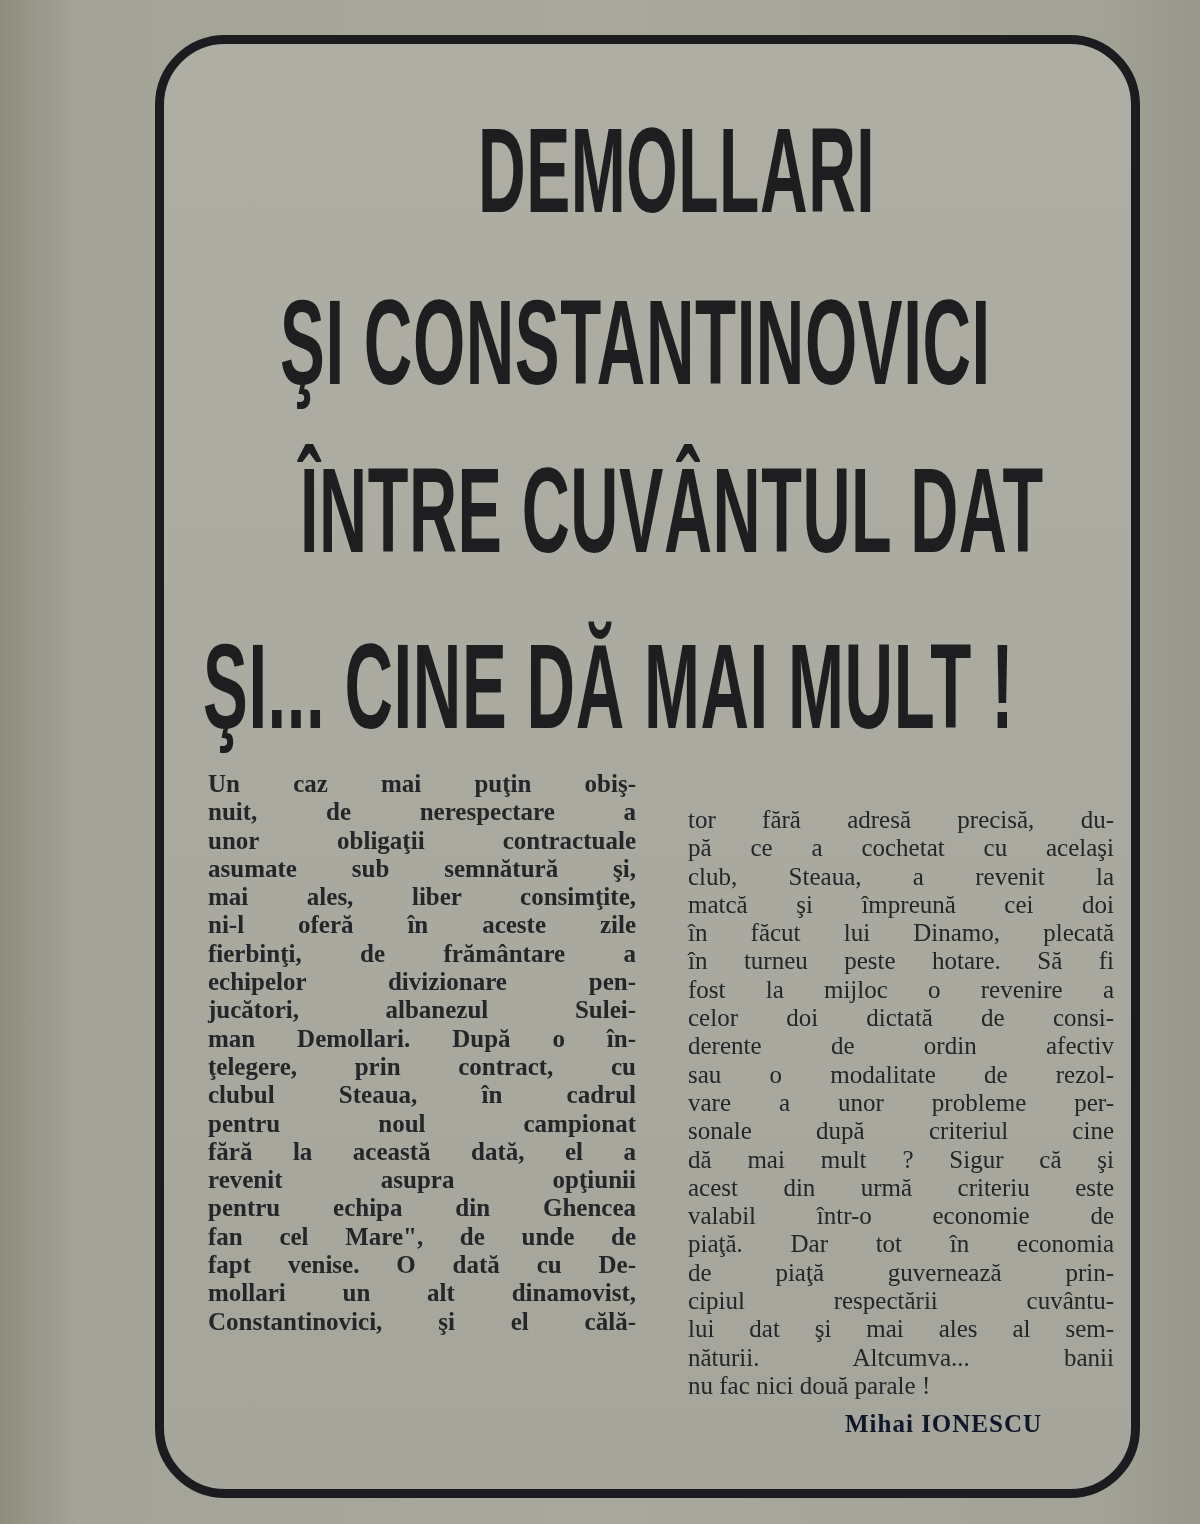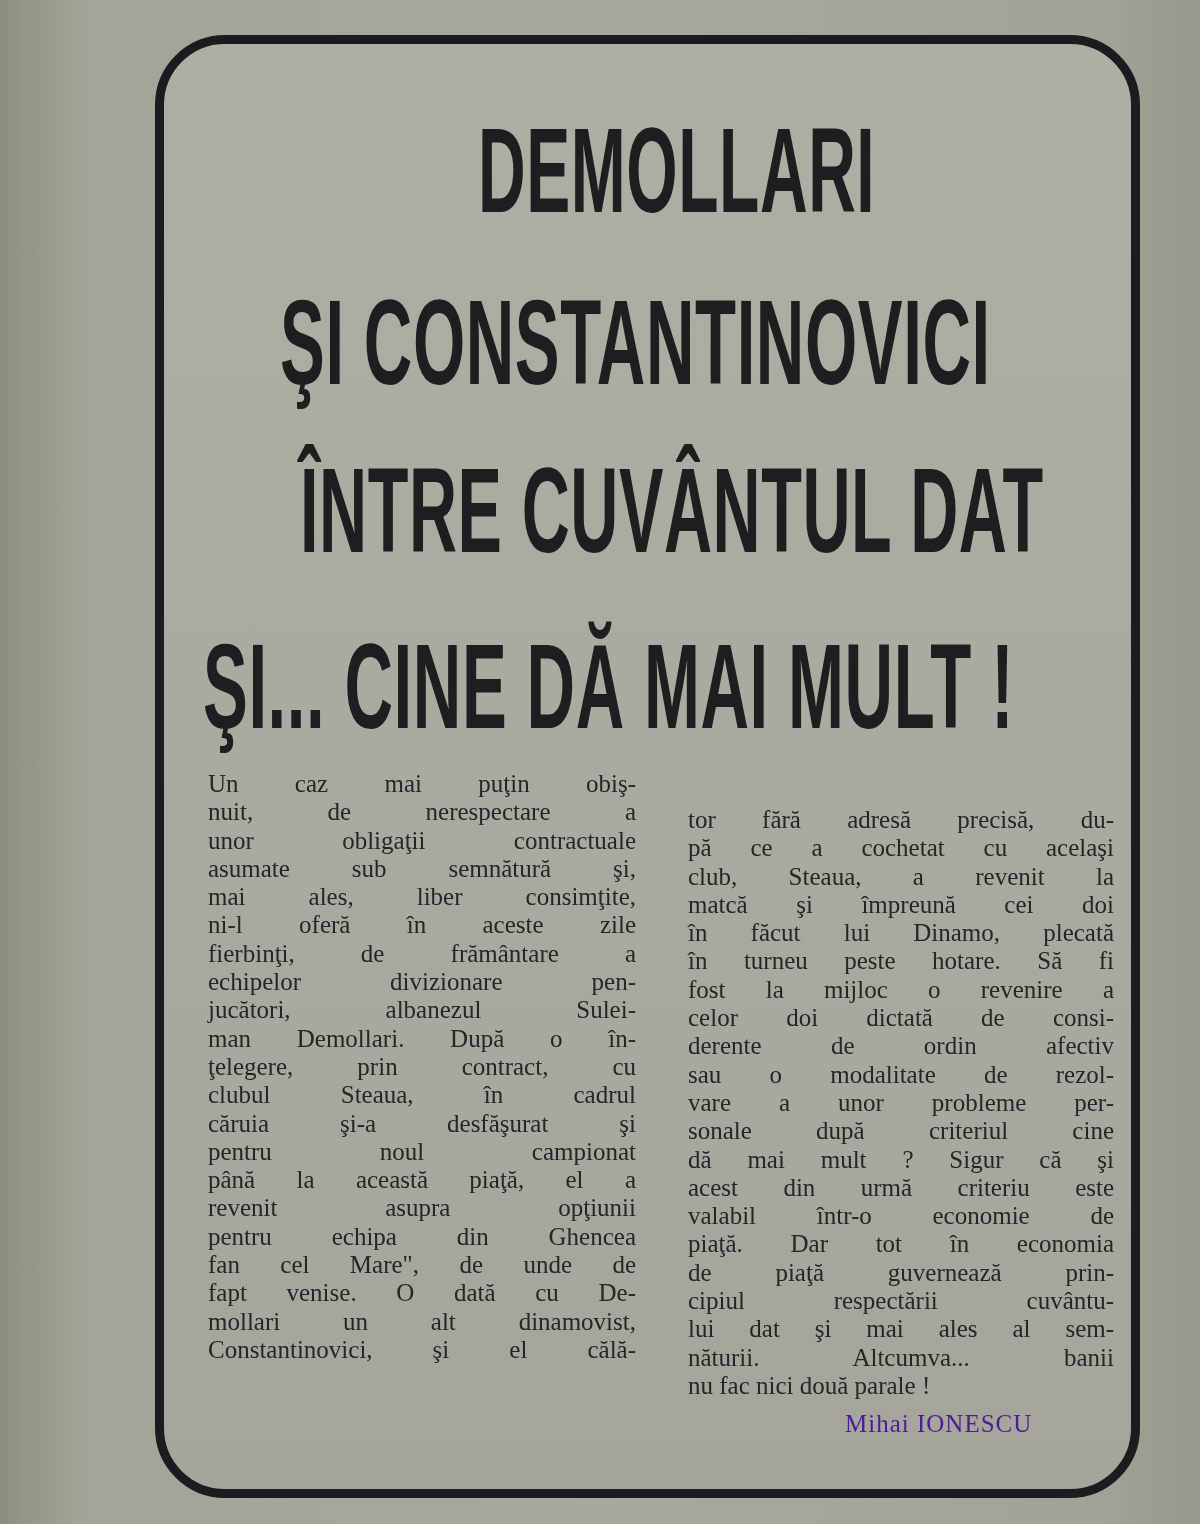--- a/index.html
+++ b/index.html
@@ -37,24 +37,24 @@
     position: absolute;
     font-size: 25px;
     line-height: 28.3px;
     color: #26252a;
     text-align: justify;
   }
   .col-left { left: 208px; top: 770px; width: 428px; }
   .col-right { left: 688px; top: 806px; width: 426px; }
   .col .line { display: block; text-align: justify; text-align-last: justify; white-space: nowrap; height: 28.3px; }
   .col .line.last { text-align-last: left; }
-  .col-left .line { font-weight: normal; }
+  .col-left .line { font-weight: bold; }
   .byline {
     position: absolute; left: 845px; top: 1410px;
-    font-size: 25px; font-weight: normal; color: #4c1d95;
+    font-size: 25px; font-weight: bold; color: #0f172a;
     letter-spacing: 1px;
   }
 </style>
 </head>
 <body>
 
 <div class="frame"></div>
 
 <div class="headline h1">DEMOLLARI</div>
 <div class="headline h2">ŞI CONSTANTINOVICI</div>
@@ -67,23 +67,22 @@
   <span class="line">unor obligaţii contractuale</span>
   <span class="line">asumate sub semnătură şi,</span>
   <span class="line">mai ales, liber consimţite,</span>
   <span class="line">ni-l oferă în aceste zile</span>
   <span class="line">fierbinţi, de frământare a</span>
   <span class="line">echipelor divizionare pen-</span>
   <span class="line">jucători, albanezul Sulei-</span>
   <span class="line">man Demollari. După o în-</span>
   <span class="line">ţelegere, prin contract, cu</span>
   <span class="line">clubul Steaua, în cadrul</span>
-  <span class="line">căruia şi-a desfăşurat şi</span>
   <span class="line">pentru noul campionat</span>
-  <span class="line">până la această piaţă, el a</span>
+  <span class="line">fără la această dată, el a</span>
   <span class="line">revenit asupra opţiunii</span>
   <span class="line">pentru echipa din Ghencea</span>
   <span class="line">fan cel Mare", de unde de</span>
   <span class="line">fapt venise. O dată cu De-</span>
   <span class="line">mollari un alt dinamovist,</span>
   <span class="line">Constantinovici, şi el călă-</span>
 </div>
 
 <div class="col col-right">
   <span class="line">tor fără adresă precisă, du-</span>

